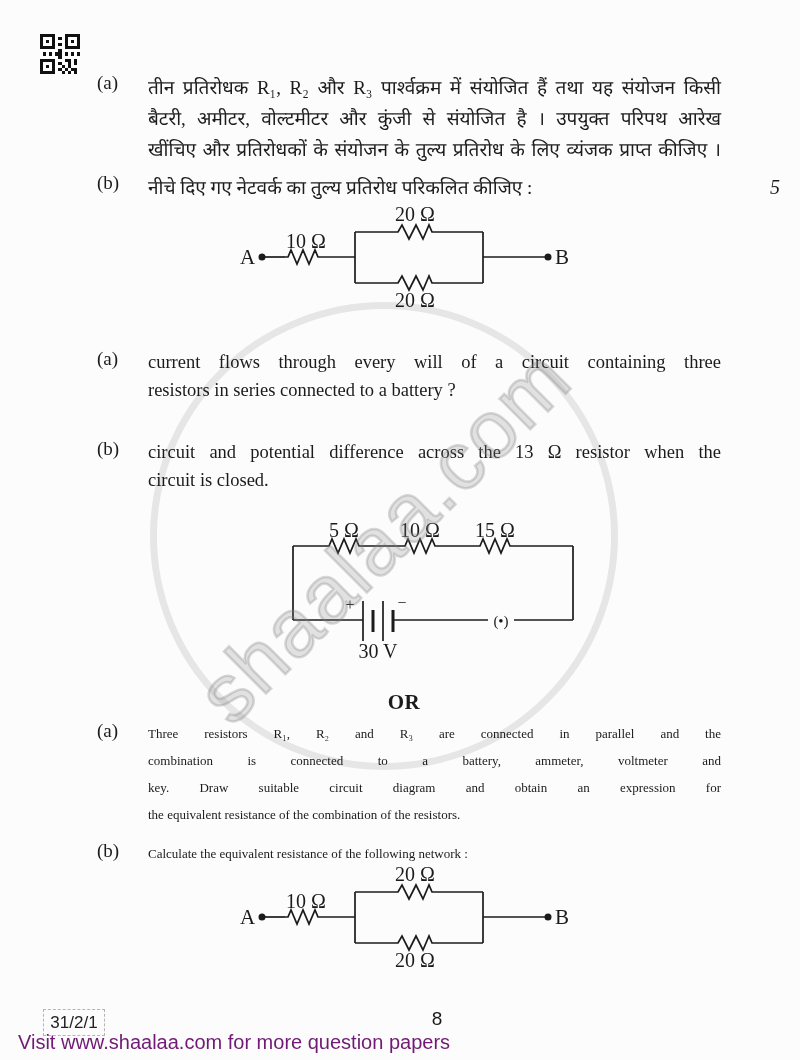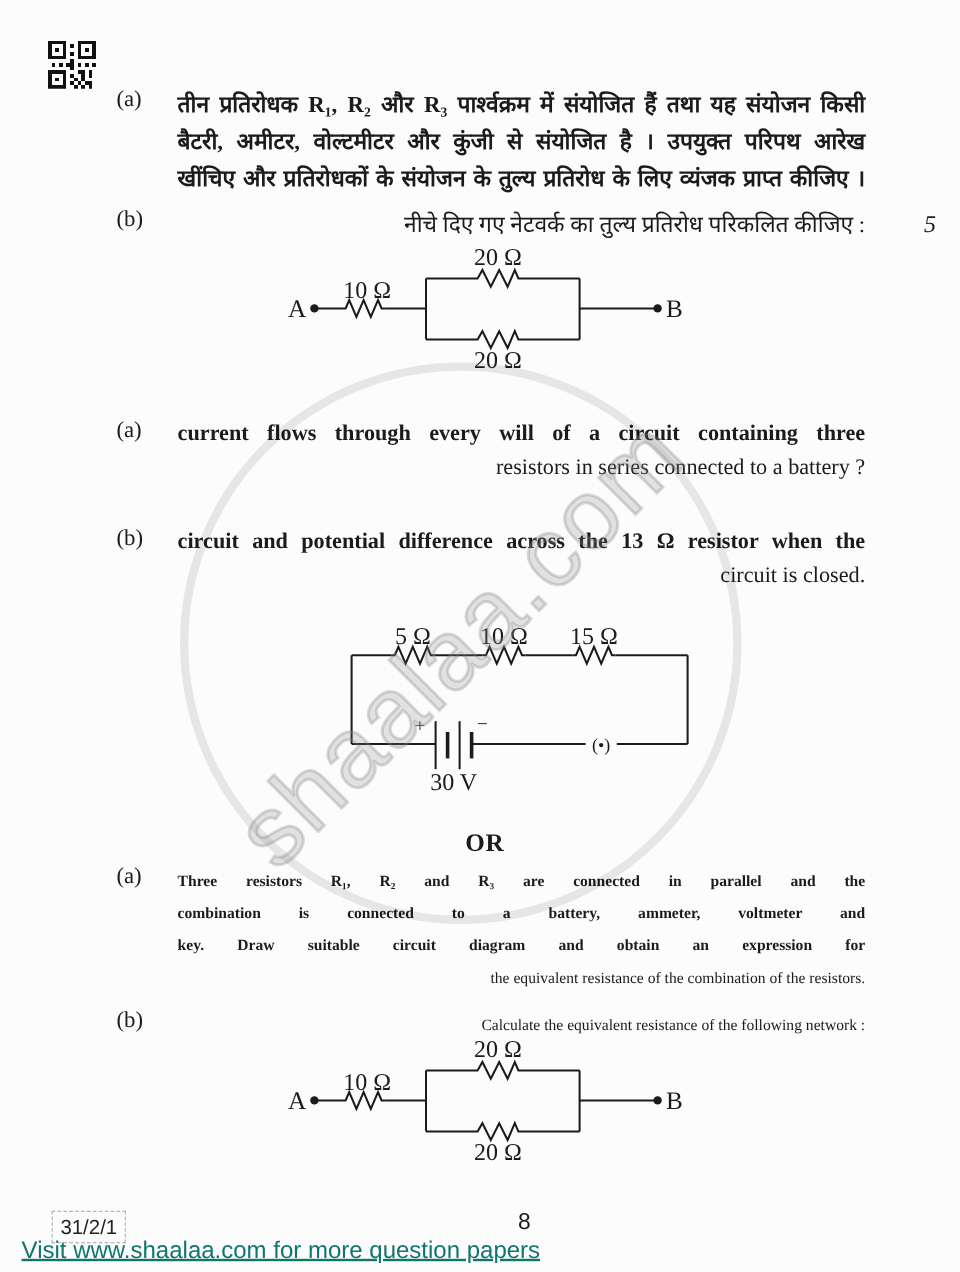--- a/index.html
+++ b/index.html
@@ -8,22 +8,22 @@
     background:#fcfcfc; color:#1b1b1b;
     font-family:"Liberation Serif", serif;
     overflow:hidden;
   }
   .qrow { position:absolute; left:97px; width:624px; display:flex; }
   .qlabel { flex:0 0 51px; font-size:19px; }
   .qtext { flex:1; width:570px; }
   .hline { font-size:19px; line-height:31px; }
   .eline { font-size:18.5px; line-height:28px; }
   .oline { font-size:13px; line-height:27px; }
-  .j { text-align:justify; text-align-last:justify;font-weight:bold; }
-  .nl { text-align:right; }
+  .j { text-align:justify; text-align-last:justify; }
+  .nl { text-align:left; }
   .marks { position:absolute; left:770px; top:176px; font-style:italic; font-size:20px; }
   .or-heading { position:absolute; top:690px; left:0; width:808px; text-align:center;
                 font-weight:bold; font-size:21px; letter-spacing:0.5px; }
   .circuit { position:absolute; }
   .circuit path, .circuit polyline, .circuit line { stroke:#1b1b1b; stroke-width:1.7; fill:none; }
   .circuit .thick { stroke-width:3; }
   .circuit text { font-family:"Liberation Serif", serif; fill:#1b1b1b; }
   .rlabel { font-size:20px; }
   .tlabel { font-size:21px; }
   .slabel { font-size:16px; }
@@ -37,21 +37,21 @@
                letter-spacing:2px; white-space:nowrap;
                color:rgba(130,130,130,0.22);
                -webkit-text-stroke:2.5px rgba(130,130,130,0.30); }
   .paper-code { position:absolute; left:43px; top:1009px; width:62px; height:27px;
                border:1px dashed #b5b5b5; box-sizing:border-box;
                font-family:"Liberation Sans", sans-serif; font-size:17px; color:#222;
                display:flex; align-items:center; justify-content:center; z-index:6; }
   .page-number { position:absolute; left:422px; top:1008px; width:30px; text-align:center;
                font-family:"Liberation Sans", sans-serif; font-size:19px; z-index:6; }
   .visit-line { position:absolute; left:18px; top:1031px;
-               font-family:"Liberation Sans", sans-serif; font-size:20px; color:#0f766e; z-index:6;text-decoration:underline; }
+               font-family:"Liberation Sans", sans-serif; font-size:20px; color:#701a75; z-index:6; }
   .qr { position:absolute; left:40px; top:34px; }
 </style>
 </head>
 <body>
 
 <div class="page">
 
   <svg class="qr" width="40" height="40" viewBox="0 0 13 13" shape-rendering="crispEdges">
     <rect x="0" y="0" width="13" height="13" fill="#fff"></rect>
     <g fill="#111">

